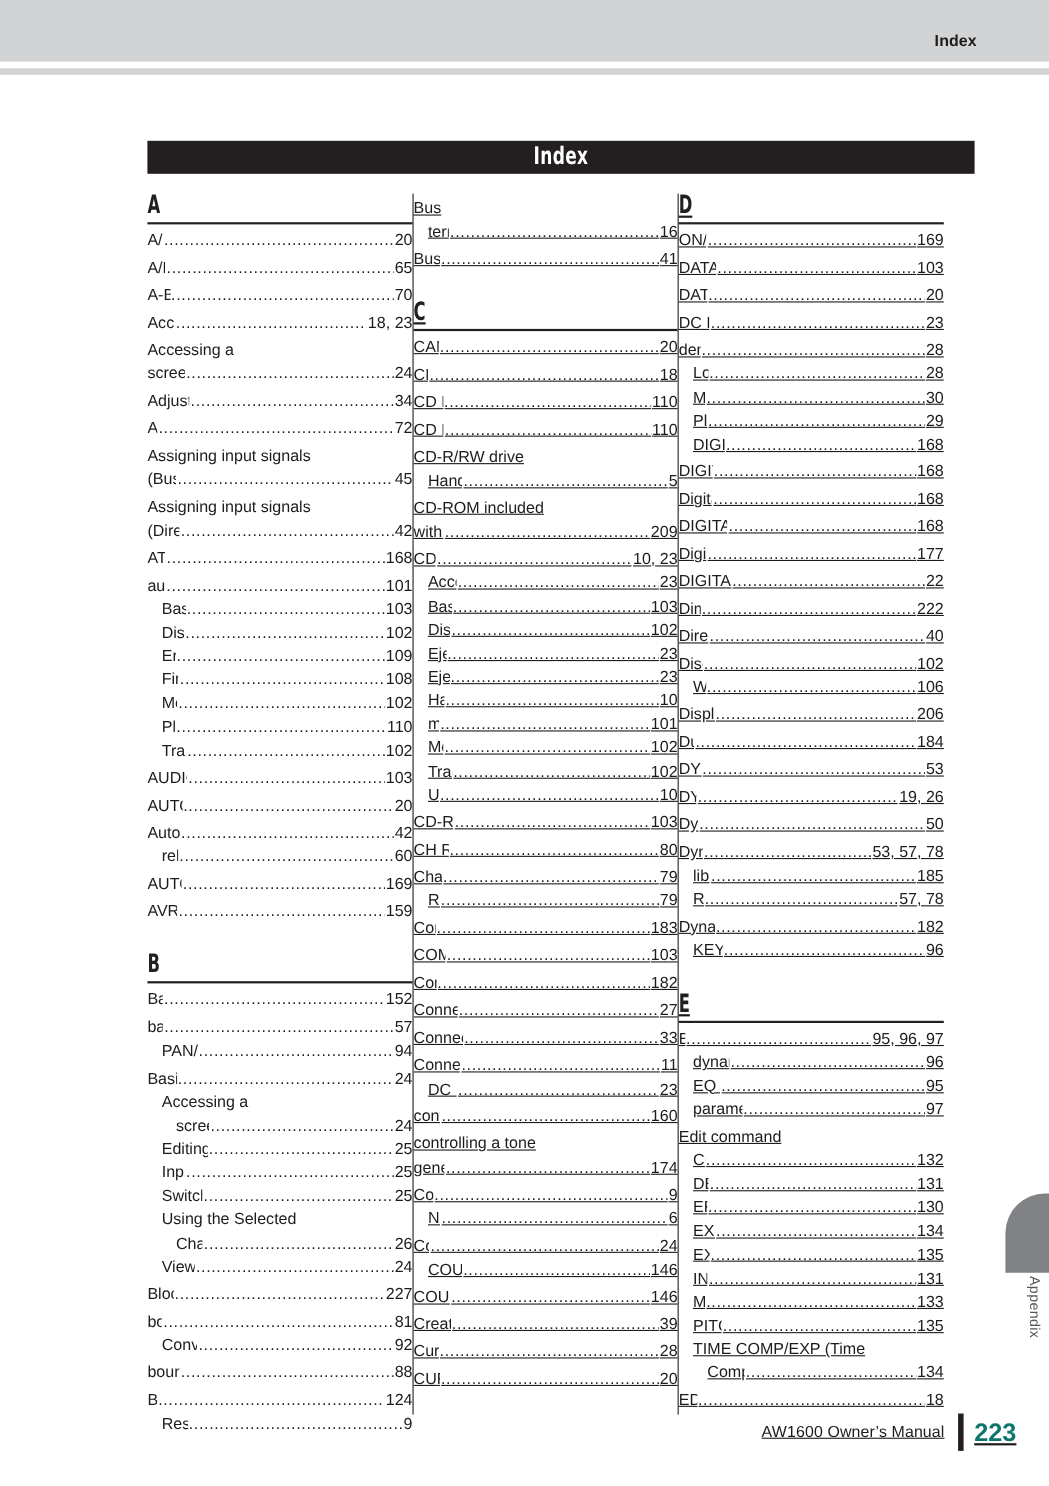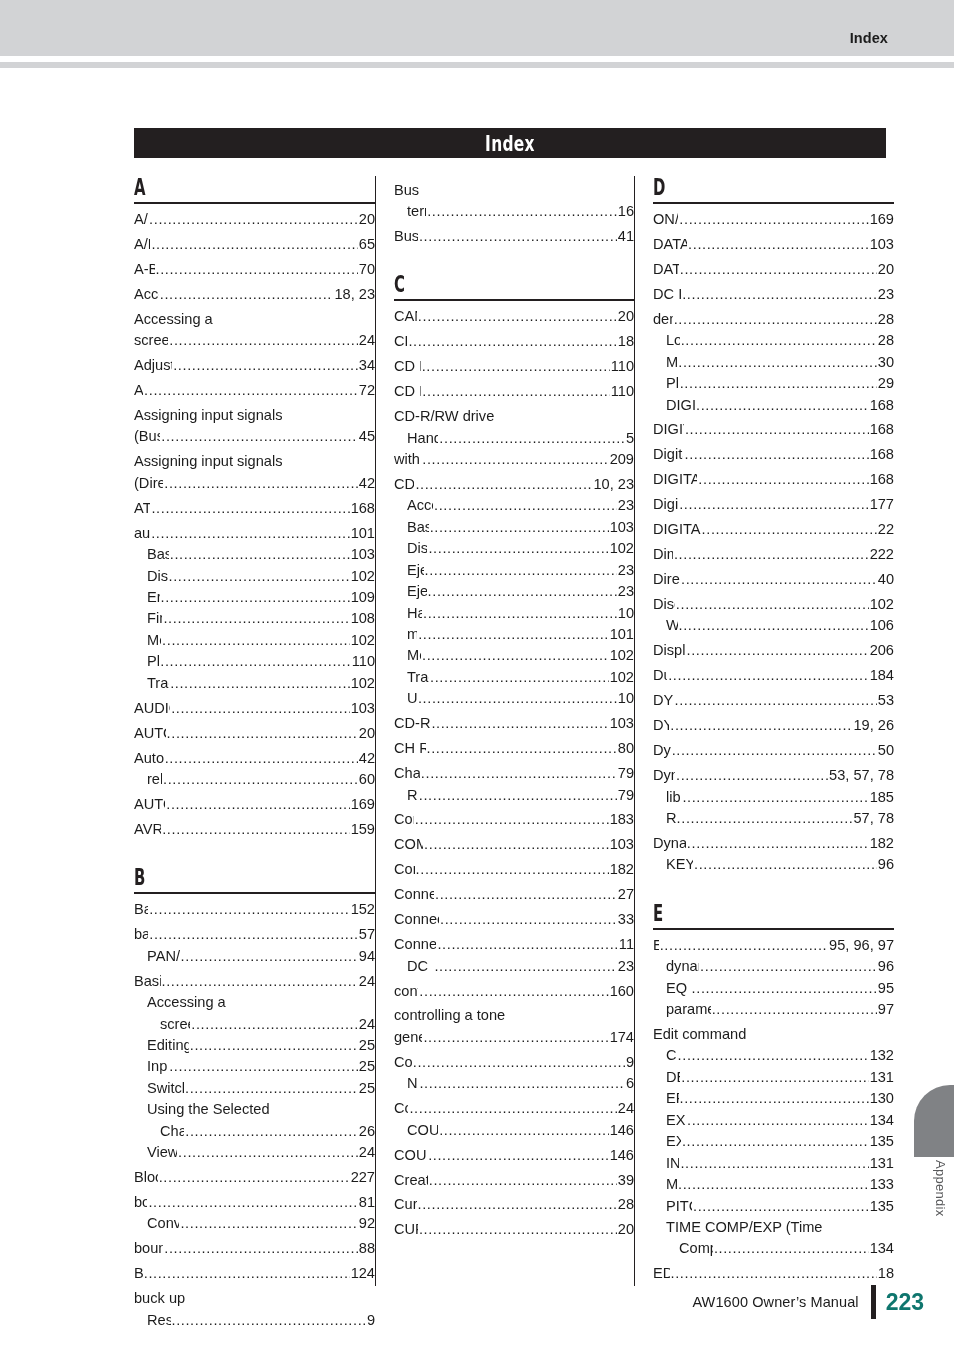--- a/index.html
+++ b/index.html
@@ -72,22 +72,22 @@
     width: 752px;
     height: 1110px;
     display: flex;
   }
   .col {
     width: 241px;
     position: relative;
   }
   .col + .col {
     margin-left: 0;
-    padding-left: 18px;
     border-left: 1.4px solid #231f20;
+    text-decoration: underline;
   }
   .col.c2 { width: 240px; }
   .col.c3 { width: 241px; }
 
   
   .sect-letter {
     font-family: "DejaVu Sans Condensed", "Liberation Sans Narrow", "Liberation Sans", sans-serif;
     font-size: 23px;
     font-weight: bold;
     color: #231f20;
@@ -171,20 +171,21 @@
   }
 
   
   .footer {
     position: absolute;
     right: 30px;
     bottom: 32px;
     display: flex;
     align-items: center;
     height: 34px;
+    text-decoration: underline;
   }
   .footer-manual {
     font-size: 14.5px;
     color: #1c1c1c;
     margin-right: 12px;
     letter-spacing: 0.1px;
   }
   .footer-sep {
     width: 5px;
     height: 34px;
@@ -410,21 +411,20 @@
         <div class="entry">
           <span class="lbl">bounce recording</span>
           <span class="leader">................................................................................................................................................................</span>
           <span class="pg">88</span>
         </div>
         <div class="entry">
           <span class="lbl">BPM</span>
           <span class="leader">................................................................................................................................................................</span>
           <span class="pg">124</span>
         </div>
-        <div class="entry noleader-row">buck up</div>
         <div class="entry sub">
           <span class="lbl">Responsibility</span>
           <span class="leader">................................................................................................................................................................</span>
           <span class="pg">9</span>
         </div>
       </div>
     </div>
     <div class="col c2">
       <div class="sect">
         <div class="entry noleader-row">Bus</div>
@@ -461,20 +461,21 @@
           <span class="lbl">CD Play function</span>
           <span class="leader">................................................................................................................................................................</span>
           <span class="pg">110</span>
         </div>
         <div class="entry noleader-row">CD-R/RW drive</div>
         <div class="entry sub">
           <span class="lbl">Handling the media</span>
           <span class="leader">................................................................................................................................................................</span>
           <span class="pg">5</span>
         </div>
+        <div class="entry noleader-row">CD-ROM included</div>
         <div class="entry cont">
           <span class="lbl">with the AW1600</span>
           <span class="leader">................................................................................................................................................................</span>
           <span class="pg">209</span>
         </div>
         <div class="entry">
           <span class="lbl">CD-RW drive</span>
           <span class="leader">................................................................................................................................................................</span>
           <span class="pg">10, 23</span>
         </div>

